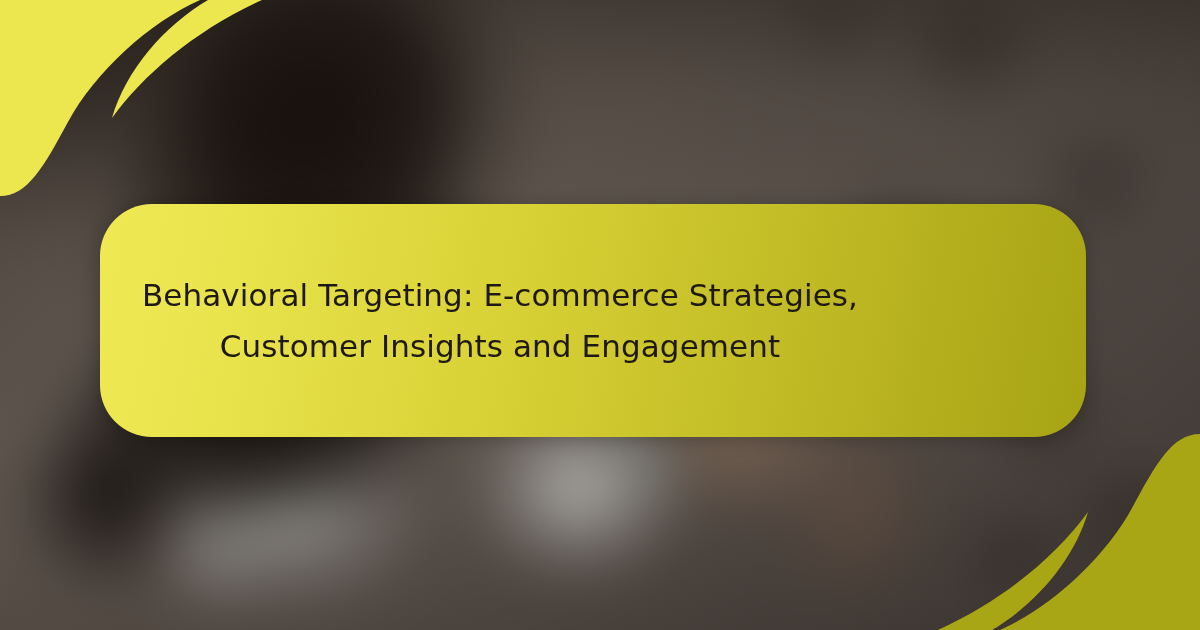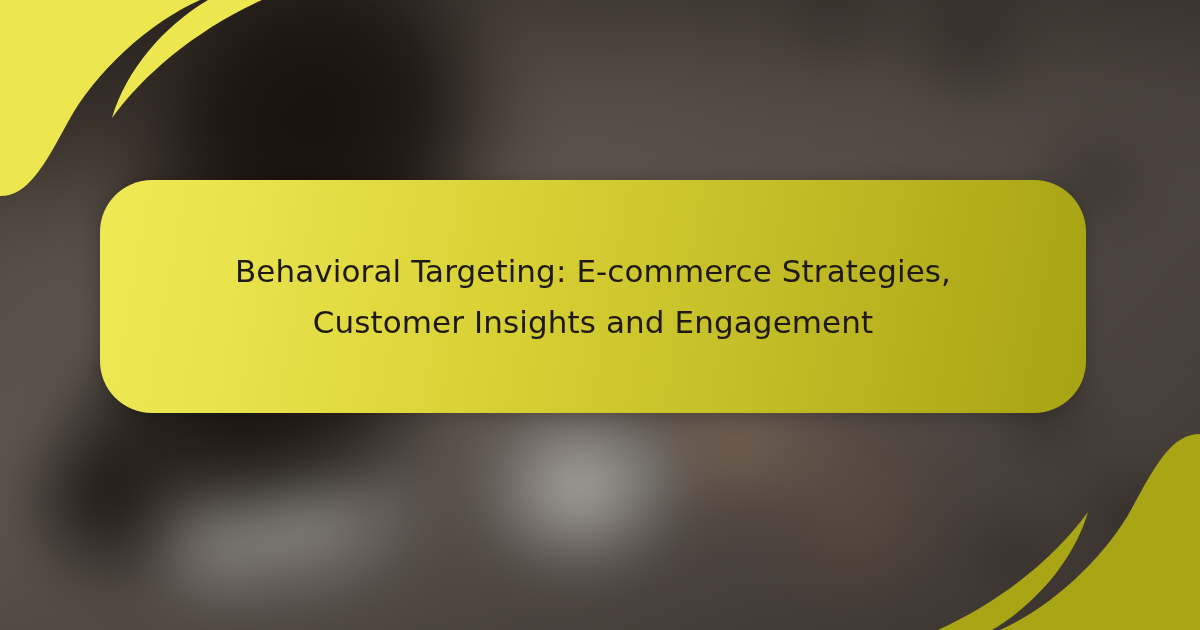--- a/index.html
+++ b/index.html
@@ -68,28 +68,28 @@
 
   
   .corner-deco { position:absolute; }
   .corner-deco.tl { top:0; left:0; width:460px; height:250px; }
   .corner-deco.br { right:0; bottom:0; width:460px; height:250px; }
 
   
   .title-card {
     position:absolute;
     left:100px;
-    top:180px;
+    top:204px;
     width:986px;
     height:233px;
     border-radius:52px;
     background:linear-gradient(100deg, #EFE954 0%, #E8E24B 16%, #D8D135 42%, #C2BC26 68%, #B0AC1A 88%, #A7A414 100%);
     display:flex;
     align-items:center;
-    justify-content:center;
+    justify-content:flex-start;
     box-shadow:0 2px 18px rgba(0,0,0,0.22);
   }
 
   .title-text {
     width:800px;
     text-align:center;
     color:#1E1915;
     font-family:"DejaVu Sans", sans-serif;
     font-size:31px;
     font-weight:400;

